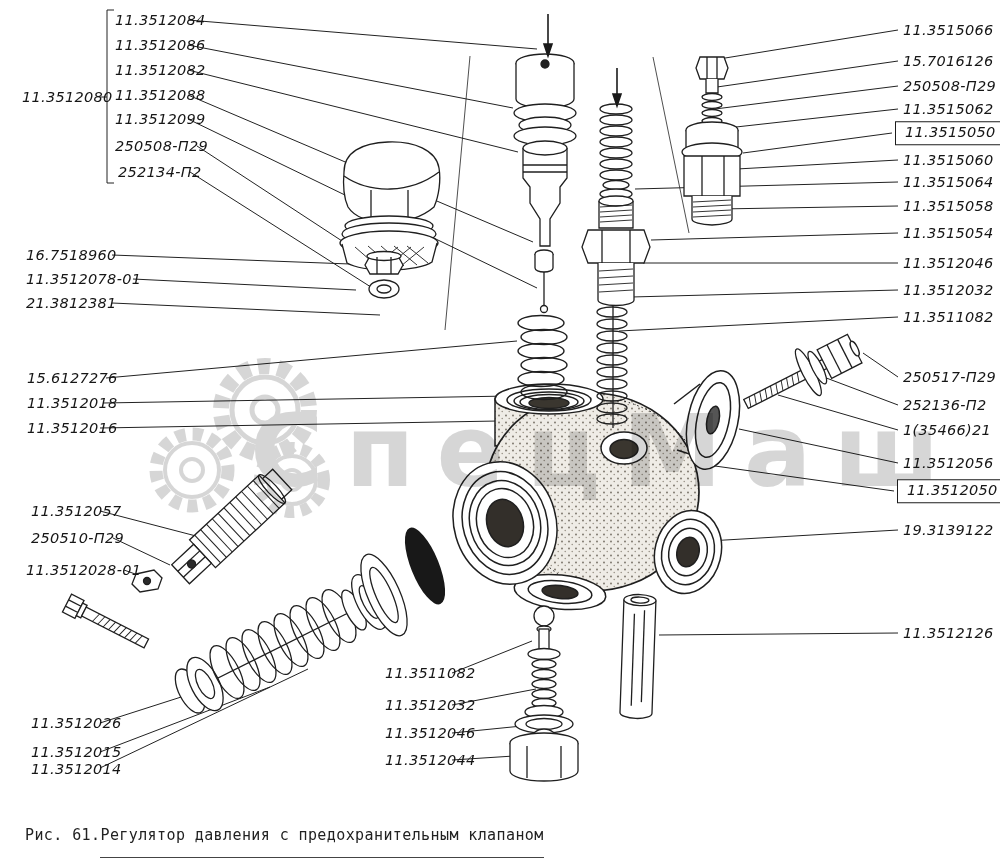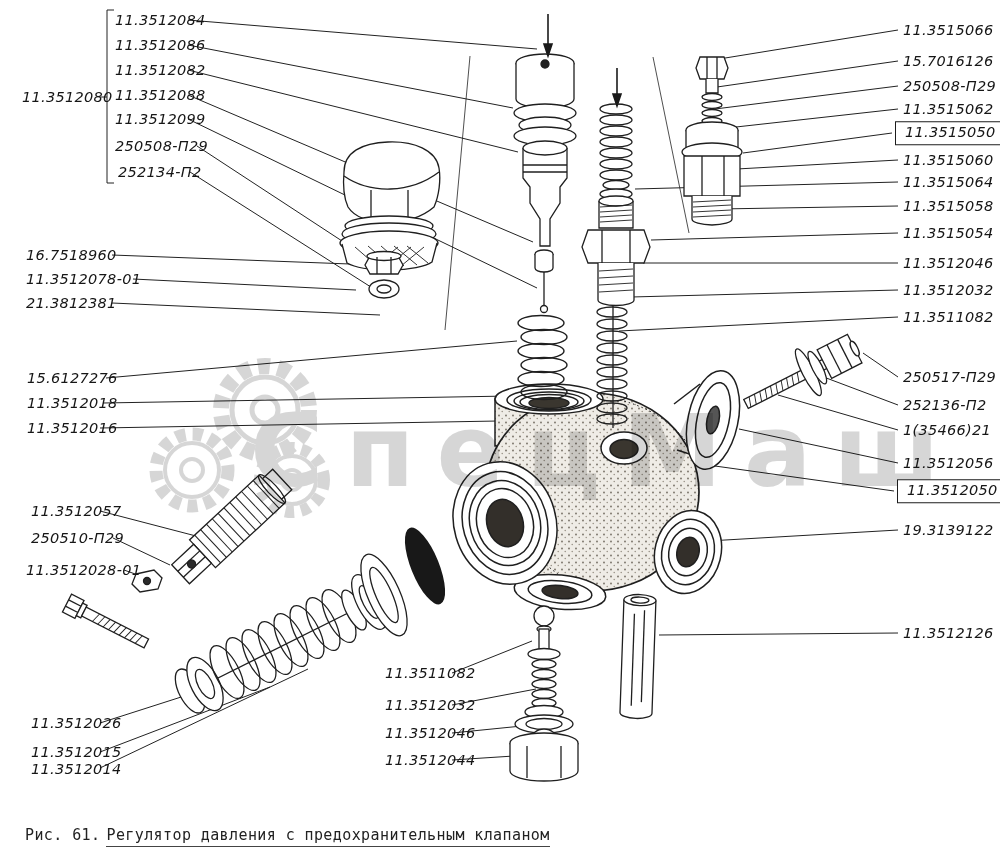--- a/index.html
+++ b/index.html
@@ -8,21 +8,21 @@
   .drawing{position:absolute;left:0;top:0;z-index:1}
   .watermark{position:absolute;left:140px;top:352px;z-index:2;display:flex;align-items:center;
              opacity:.55;mix-blend-mode:multiply;pointer-events:none}
   .wm-text{font-family:"DejaVu Sans",sans-serif;font-weight:bold;font-size:100px;line-height:1;
            color:#b5b5b5;letter-spacing:22px;margin-left:-150px;white-space:nowrap}
   .lbl{position:absolute;z-index:3;font-style:italic;font-size:14.5px;line-height:1;
        color:#161616;white-space:nowrap;transform:translateY(-50%);letter-spacing:.3px}
   .boxed{border:1.5px solid #1c1c1c;padding:3px 9px 4px;background:#fff}
   .caption{position:absolute;left:25px;top:826px;z-index:3;color:#222;
            font-family:"DejaVu Sans Mono",monospace;font-size:15px;letter-spacing:.4px;white-space:nowrap}
-  .caption-underline{border-bottom:1px solid #444;padding-bottom:2px;margin-left:6px}
+  .caption-underline{border-bottom:1px solid #444;padding-bottom:13px;}
 </style>
 </head>
 <body>
 
 <div class="page">
 
 <svg class="drawing" width="1000" height="859" viewBox="0 0 1000 859">
 <defs>
   <pattern id="stip" width="7" height="7" patternUnits="userSpaceOnUse">
     <rect width="7" height="7" fill="#efece6"></rect>

